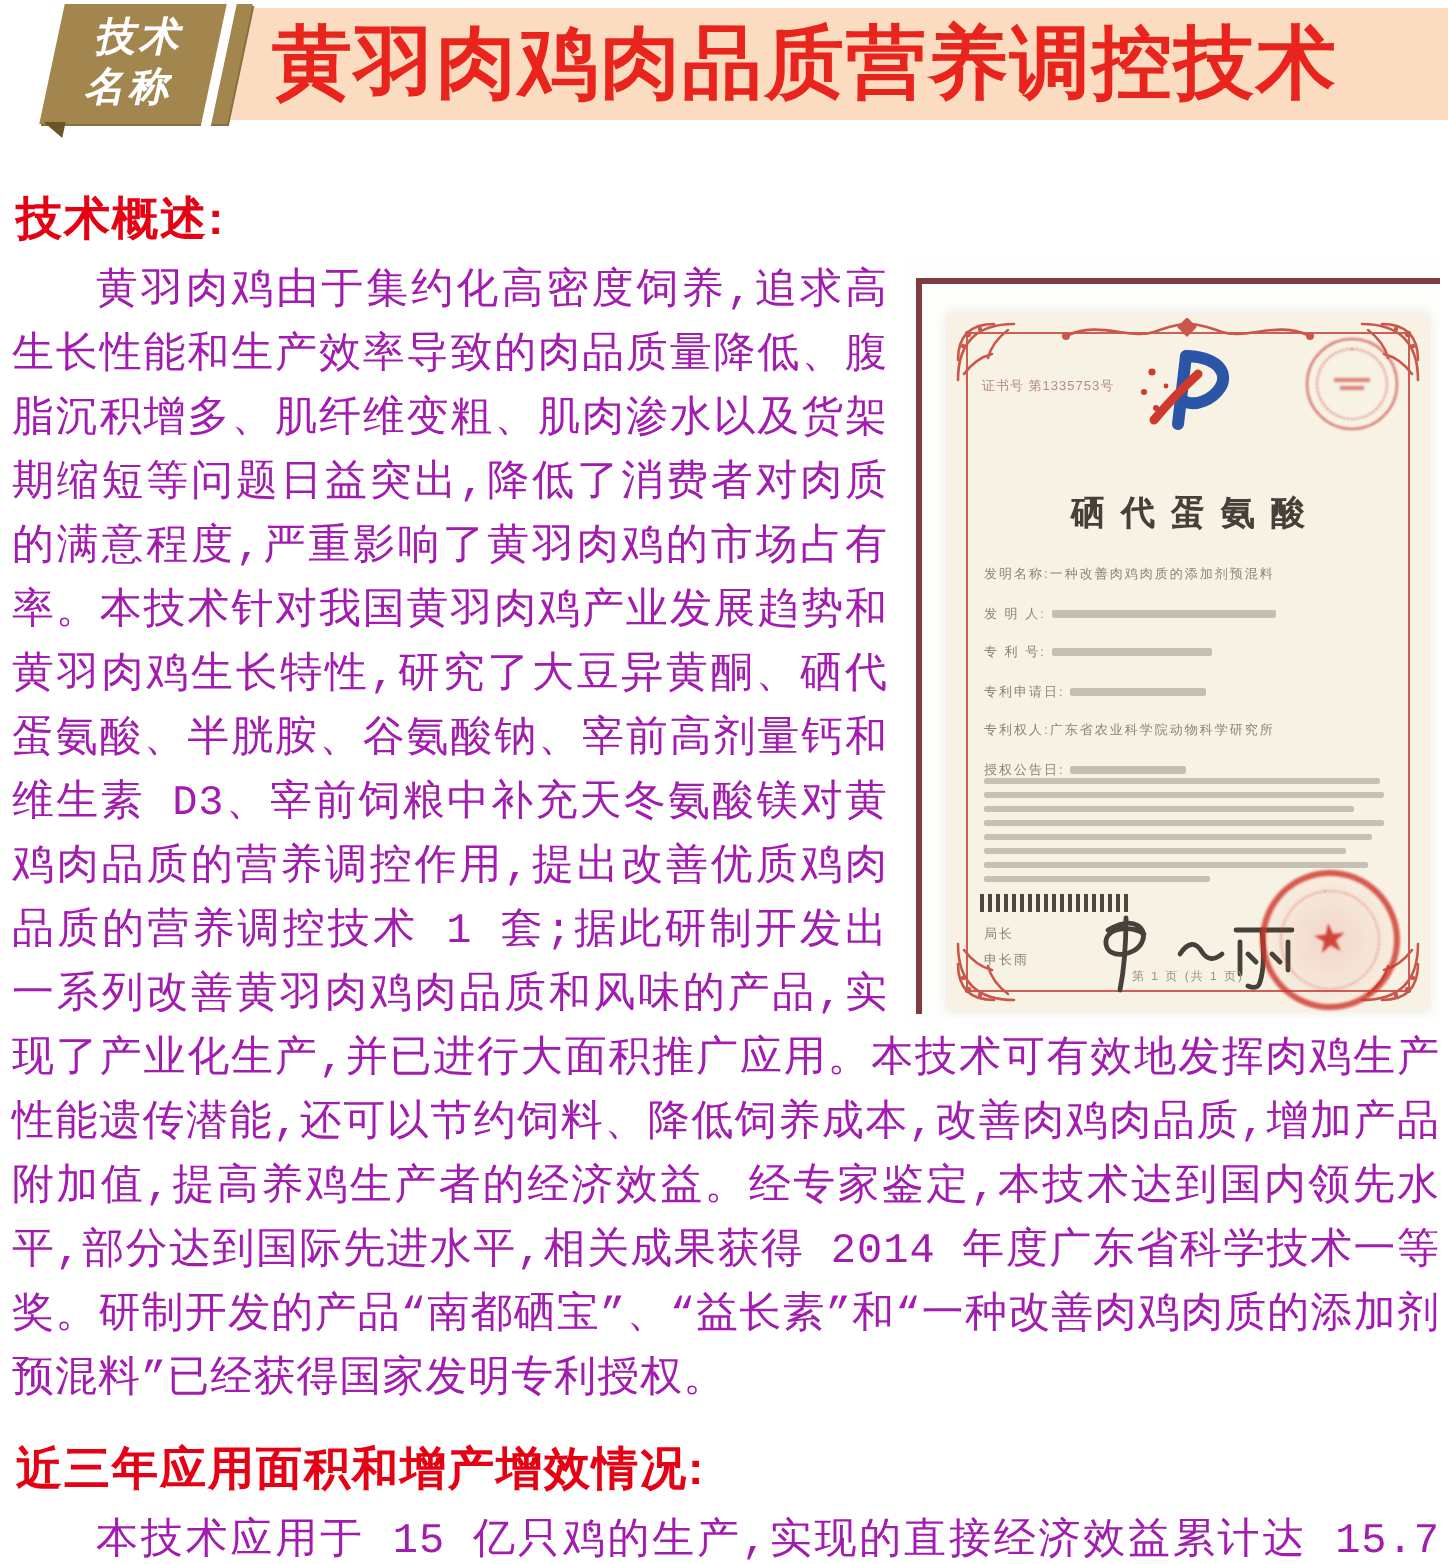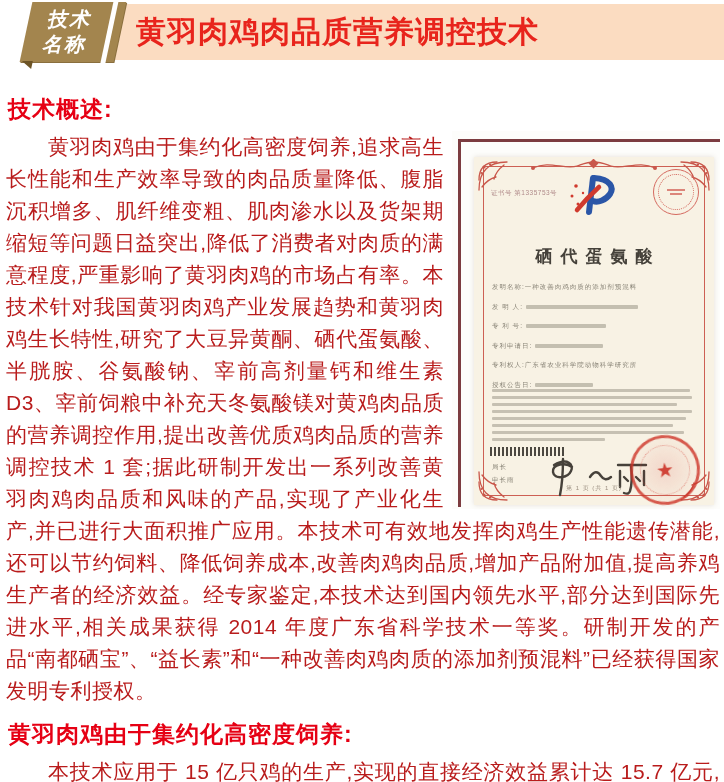--- a/index.html
+++ b/index.html
@@ -10,21 +10,21 @@
   }
 
   
   .header { position:relative; height:62px; }
   .banner {
     position:absolute; left:100px; right:0; top:4px; height:56px;
     background:#fbdcc1;
     clip-path:polygon(16px 0, 100% 0, 100% 100%, 2px 100%);
   }
   .doc-title {
-    font-size:30px; font-weight:800; color:#e8241c; letter-spacing:1px;
+    font-size:40px; font-weight:800; color:#e8241c; letter-spacing:1px;
     line-height:56px; padding-left:36px; white-space:nowrap;
   }
   .badge {
     position:absolute; left:26px; top:2px; width:94px; height:60px;
     background:#a3854e; transform:skewX(-12deg);
     display:flex; flex-direction:column; justify-content:center;
     box-shadow:1px 1px 0 #8a6f3e;
   }
   .badge::after {
     content:""; position:absolute; right:8px; top:-2px; bottom:-2px; width:5px;
@@ -41,22 +41,22 @@
 
   
   .content { padding:0 4px 0 6px; }
   .red-heading {
     font-size:23px; font-weight:800; color:#e60014; letter-spacing:1px;
     margin:0 0 6px 2px;
   }
   .red-heading.first { margin-top:32px; }
   .red-heading.second { margin-top:12px; }
   .body-para {
-    font-size:21px; line-height:32px; color:#b91c1c;
-    text-align:justify; text-indent:2em; letter-spacing:0.5px;
+    font-size:21px; line-height:32px; color:#a21caf;
+    text-align:justify; text-indent:2em; letter-spacing:0.5px;font-family:Liberation Mono, monospace;
   }
   .section-body::after { content:""; display:block; clear:both; }
 
   
   .cert-photo {
     float:right; width:268px; height:378px; margin:0 0 6px 8px;
     position:relative; background:#fdfdfb;
   }
   .photo-line-top { position:absolute; left:8px; right:0; top:8px; height:3px; background:#7c3c40; }
   .photo-line-left { position:absolute; left:6px; top:8px; bottom:2px; width:3px; background:#7c3c40; }
@@ -259,17 +259,17 @@
             <span class="star">★</span>
           </div>
 
           <div class="page-footer">第 1 页 (共 1 页)</div>
         </div>
       </figure>
 
       <p class="body-para">黄羽肉鸡由于集约化高密度饲养,追求高生长性能和生产效率导致的肉品质量降低、腹脂沉积增多、肌纤维变粗、肌肉渗水以及货架期缩短等问题日益突出,降低了消费者对肉质的满意程度,严重影响了黄羽肉鸡的市场占有率。本技术针对我国黄羽肉鸡产业发展趋势和黄羽肉鸡生长特性,研究了大豆异黄酮、硒代蛋氨酸、半胱胺、谷氨酸钠、宰前高剂量钙和维生素 D3、宰前饲粮中补充天冬氨酸镁对黄鸡肉品质的营养调控作用,提出改善优质鸡肉品质的营养调控技术 1 套;据此研制开发出一系列改善黄羽肉鸡肉品质和风味的产品,实现了产业化生产,并已进行大面积推广应用。本技术可有效地发挥肉鸡生产性能遗传潜能,还可以节约饲料、降低饲养成本,改善肉鸡肉品质,增加产品附加值,提高养鸡生产者的经济效益。经专家鉴定,本技术达到国内领先水平,部分达到国际先进水平,相关成果获得 2014 年度广东省科学技术一等奖。研制开发的产品“南都硒宝”、“益长素”和“一种改善肉鸡肉质的添加剂预混料”已经获得国家发明专利授权。</p>
     </div>
 
-    <h2 class="red-heading second">黄羽肉鸡由于集约化高密度饲养:</h2>
+    <h2 class="red-heading second">近三年应用面积和增产增效情况:</h2>
     <p class="body-para">本技术应用于 15 亿只鸡的生产,实现的直接经济效益累计达 15.7 亿元,社会效益达到 37.8 亿元。</p>
 
   </main>
 </div>
 
 </body></html>

